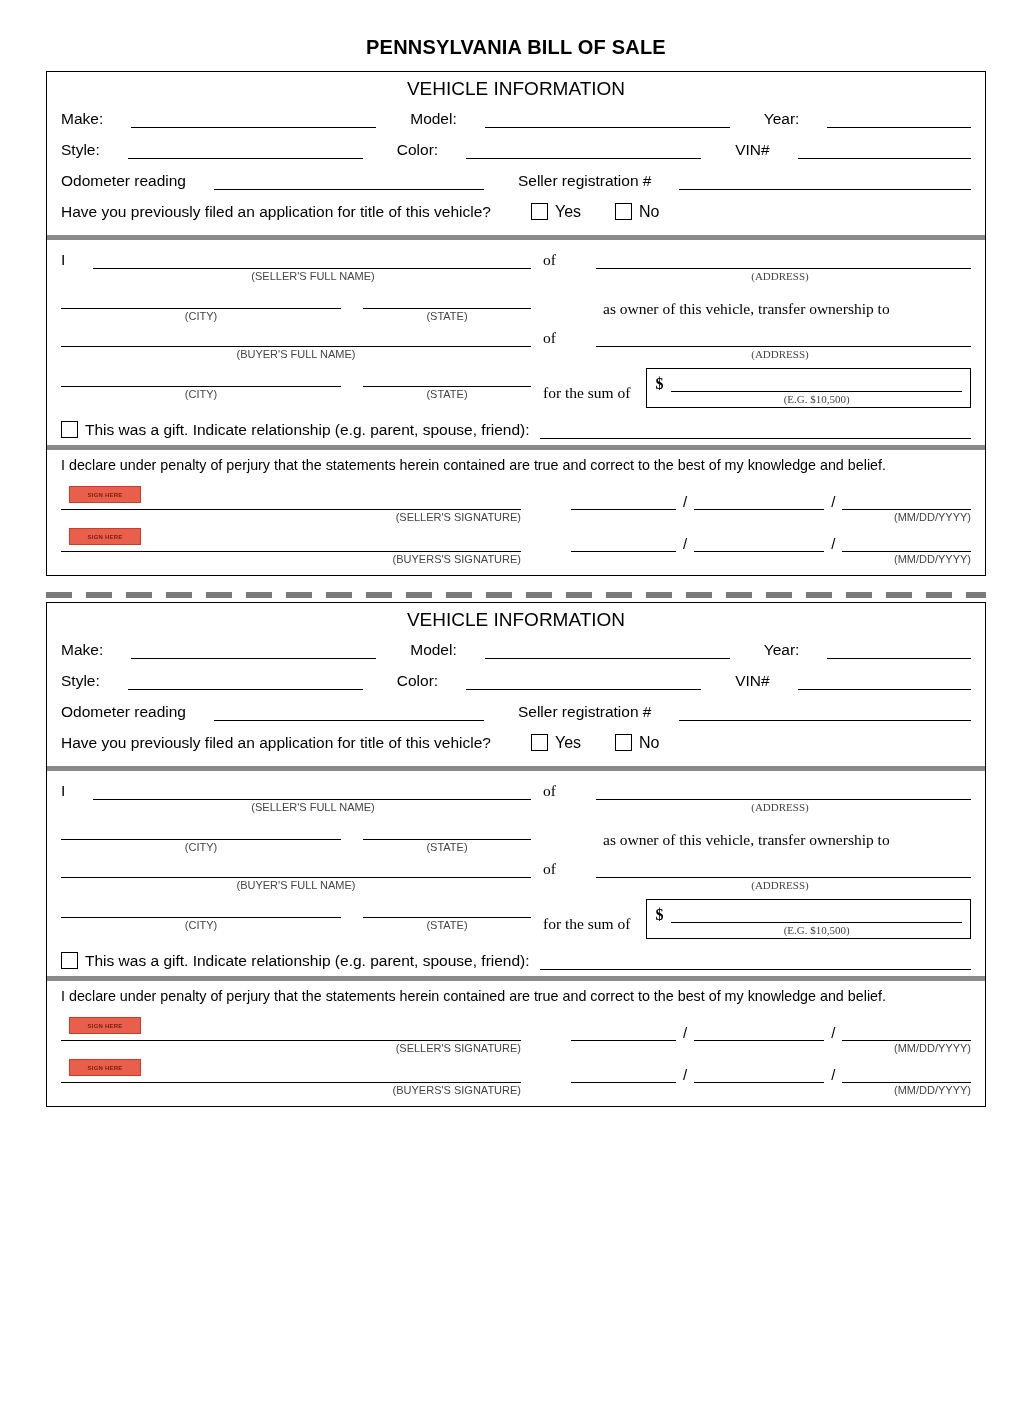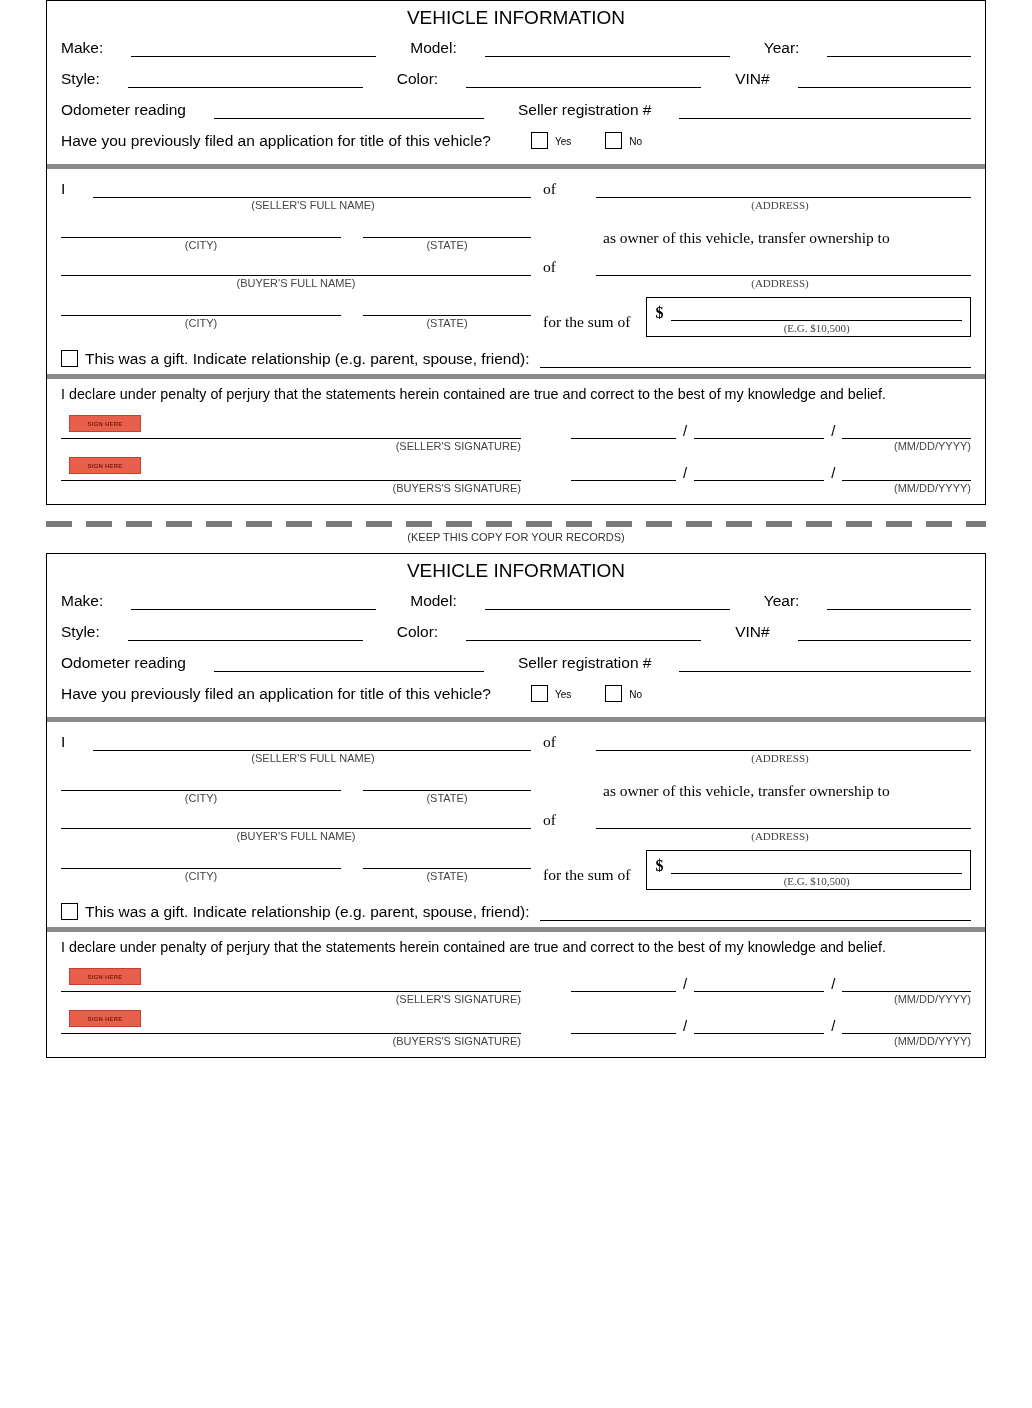--- a/index.html
+++ b/index.html
@@ -78,21 +78,21 @@
     border: 1.8px solid #000;
     display: inline-block;
     box-sizing: border-box;
     margin: 0 7px 1px 0;
     vertical-align: middle;
     background: #fff;
   }
   .chk-wrap {
     display: inline-flex;
     align-items: center;
-    font-size: 10px;
+    font-size: 16px;
   }
 
   
   .own {
     position: relative;
     padding: 10px 14px 6px 14px;
     box-sizing: border-box;
     font-size: 15.5px;
   }
   .cap {
@@ -184,20 +184,21 @@
     font-size: 11px;
     color: #333;
     margin-bottom: 10px;
   }
 </style>
 </head>
 <body>
 
 <div class="page">
 
+  <div class="doc-title">PENNSYLVANIA BILL OF SALE</div>
 
   <div class="form-block">
 
     <div class="section-heading">VEHICLE INFORMATION</div>
 
     <div class="sec">
       <div class="row">
         <span class="lbl">Make:</span>
         <span class="gap-s"></span>
         <span class="line fixed-m"></span>
@@ -373,21 +374,20 @@
             <span class="slash">/</span>
             <span class="date-seg" style="flex:1 1 auto;"></span>
           </div>
           <div class="cap" style="text-align:right;">(MM/DD/YYYY)</div>
         </div>
       </div>
     </div>
   </div>
 
   <div class="dashed"></div>
-  <div class="keep-copy">(KEEP THIS COPY FOR YOUR RECORDS)</div>
 
   <div class="form-block">
 
     <div class="section-heading">VEHICLE INFORMATION</div>
 
     <div class="sec">
       <div class="row">
         <span class="lbl">Make:</span>
         <span class="gap-s"></span>
         <span class="line fixed-m"></span>

